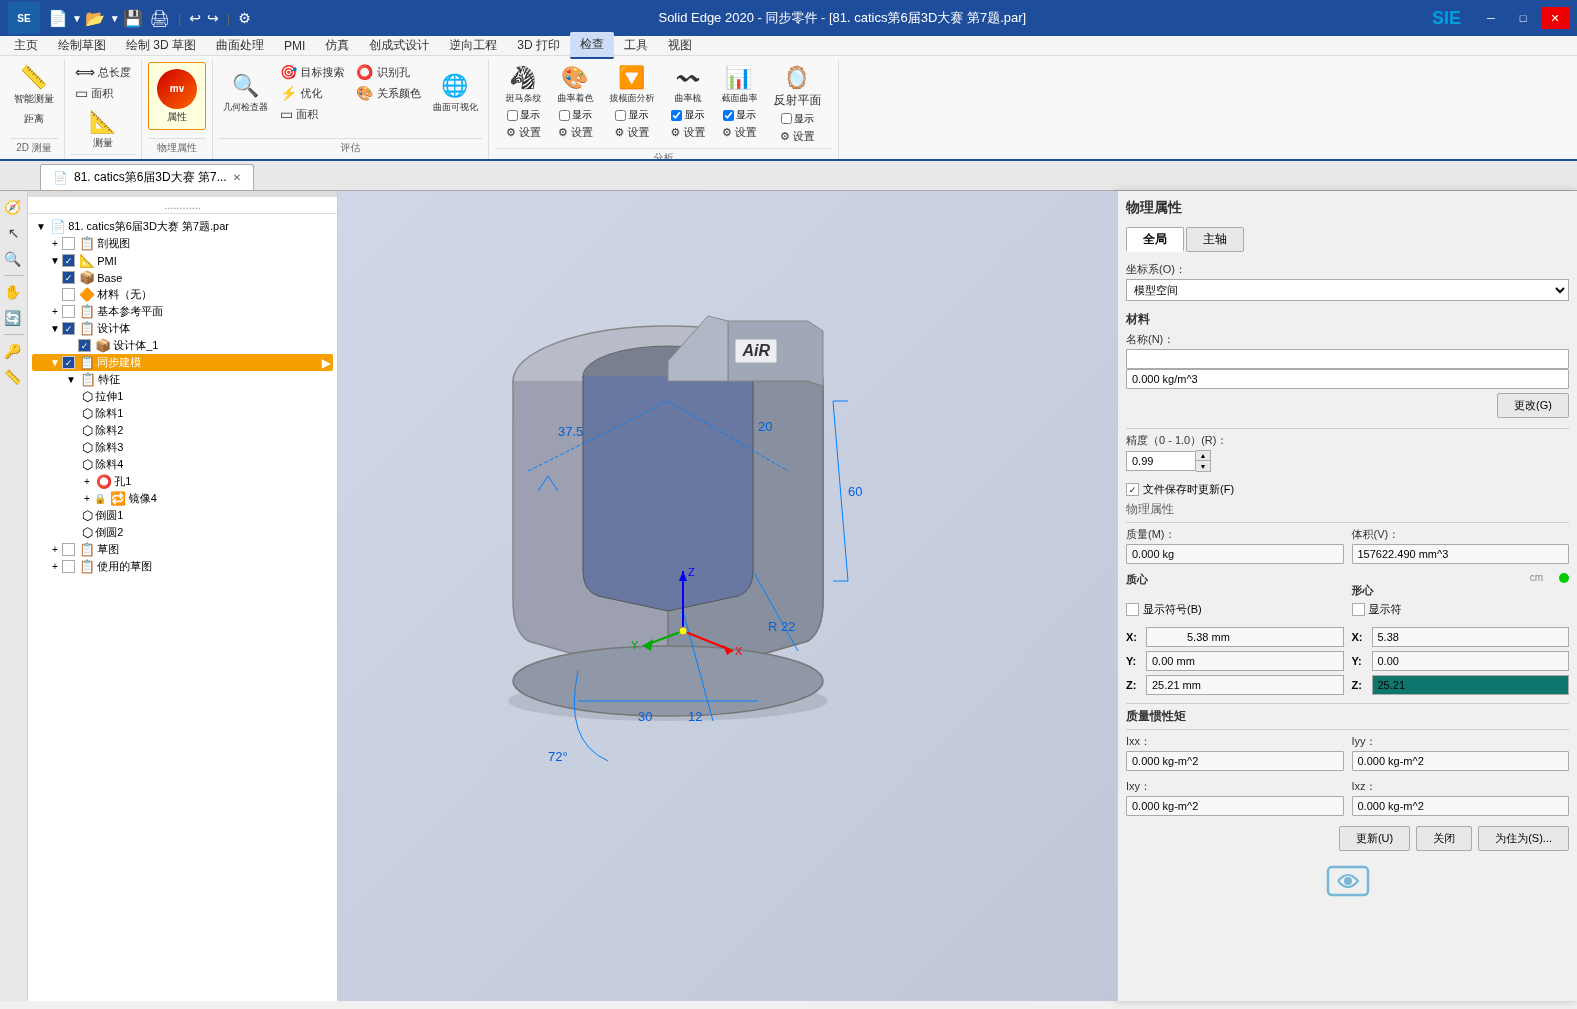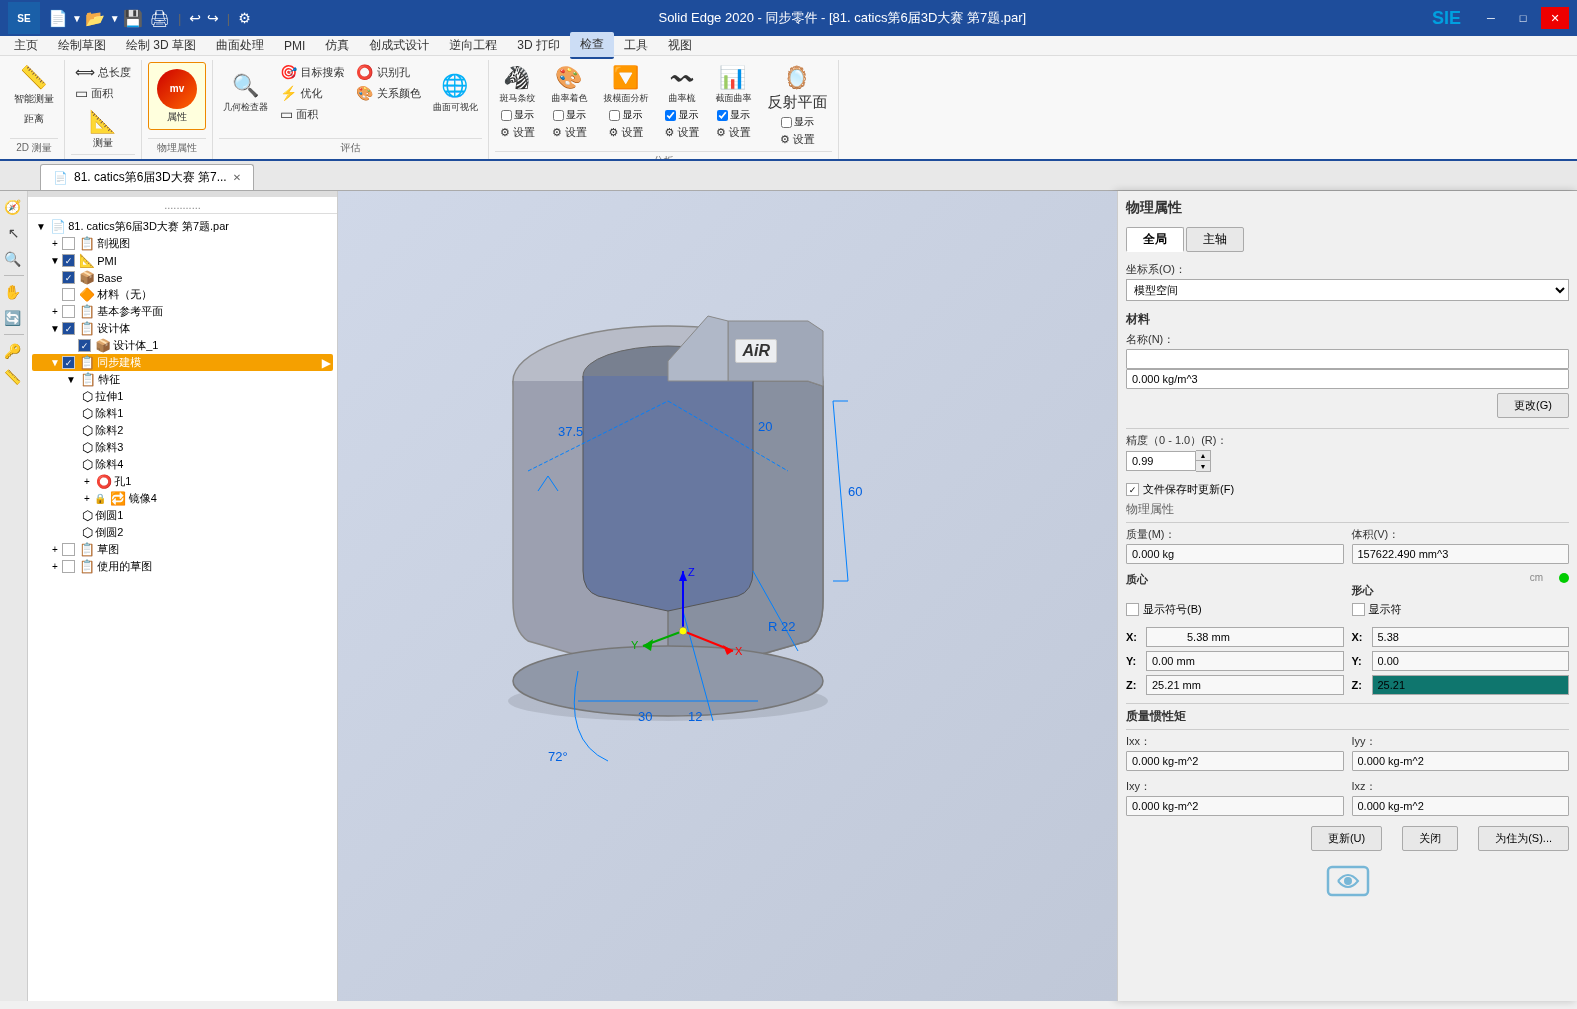--- a/index.html
+++ b/index.html
@@ -139,21 +139,21 @@
     .panel-checkbox { width: 13px; height: 13px; border: 1px solid #aaa; background: white;
       display: inline-flex; align-items: center; justify-content: center; font-size: 9px; }
     .panel-checkbox.checked { background: white; }
     .coord-row { display: flex; align-items: center; margin-bottom: 4px; }
     .coord-label { width: 20px; font-size: 11px; font-weight: bold; }
     .coord-input { border: 1px solid #aaa; padding: 3px 5px; font-size: 11px; background: white; flex: 1; }
     .panel-btn {
       padding: 4px 16px; border: 1px solid #aaa; background: #e8e8e8; cursor: pointer;
       font-size: 11px; border-radius: 2px; font-family: inherit;
     }
-    .panel-bottom-btns { display: flex; justify-content: flex-end; gap: 20px; margin-top: 10px; }
+    .panel-bottom-btns { display: flex; justify-content: flex-end; gap: 6px; margin-top: 10px; }
     .spinner-input { display: flex; align-items: center; }
     .spinner-input input { border: 1px solid #aaa; padding: 3px 5px; font-size: 11px; width: 60px; }
     .spinner-arrows { display: flex; flex-direction: column; border: 1px solid #aaa; border-left: none; }
     .spin-arrow { width: 14px; height: 10px; background: #e8e8e8; display: flex; align-items: center;
       justify-content: center; font-size: 7px; cursor: pointer; border-bottom: 1px solid #aaa; }
     .spin-arrow:last-child { border-bottom: none; }
     .green-dot { width: 10px; height: 10px; background: #00cc00; border-radius: 50%; display: inline-block; }
     .section-hr { border: none; border-top: 1px solid #ccc; margin: 4px 0; }
 
     
@@ -369,21 +369,21 @@
           <span>显示</span>
         </label>
         <div class="ribbon-btn-small">
           <span>⚙ 设置</span>
         </div>
       </div>
 
       <div style="display:flex;flex-direction:column;align-items:center;gap:1px;">
         <div class="ribbon-btn">
           <span class="icon">🪞</span>
-          <span style="font-size:15px;">反射平面</span>
+          <span style="font-size:12px;">反射平面</span>
         </div>
         <label style="display:flex;align-items:center;gap:2px;font-size:10px;">
           <input type="checkbox" style="width: 11px; height: 11px;">
           <span>显示</span>
         </label>
         <div class="ribbon-btn-small">
           <span>⚙ 设置</span>
         </div>
       </div>
     </div>

